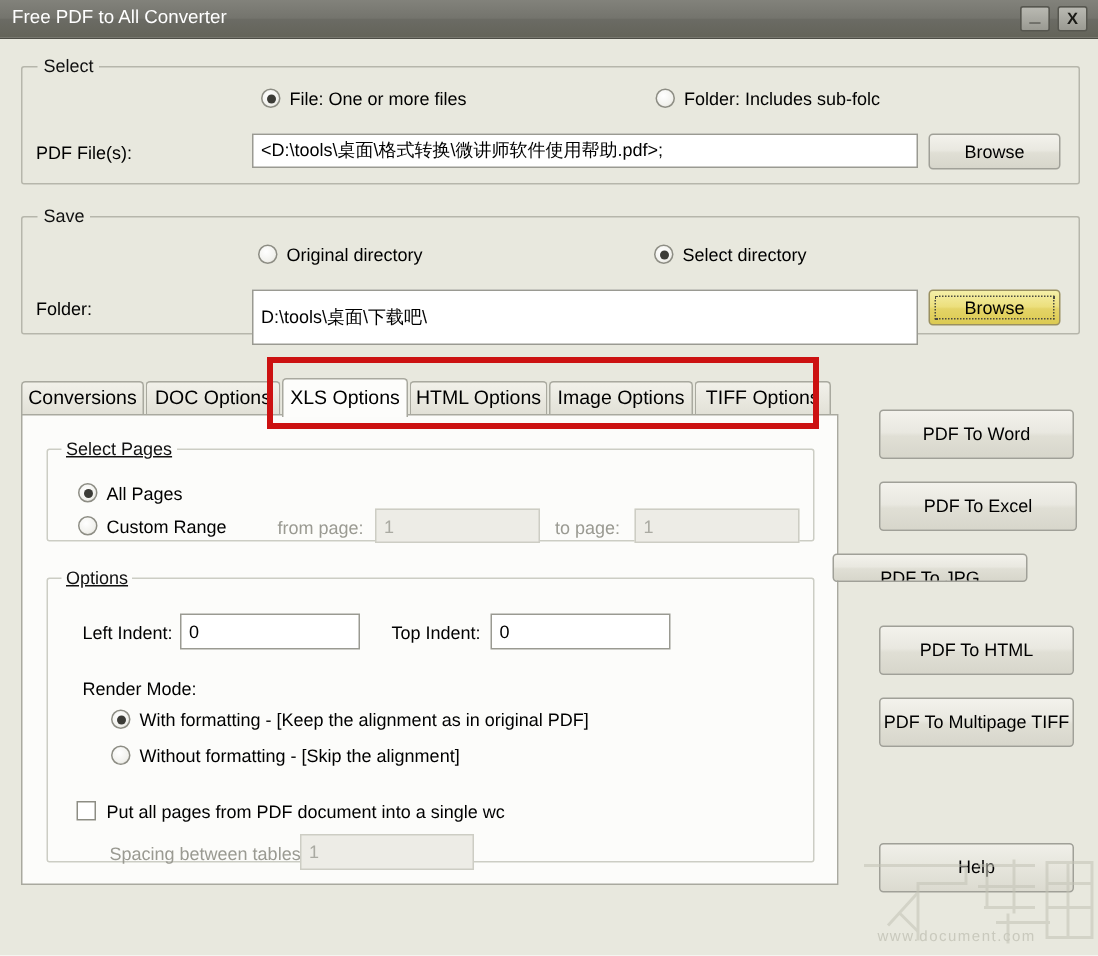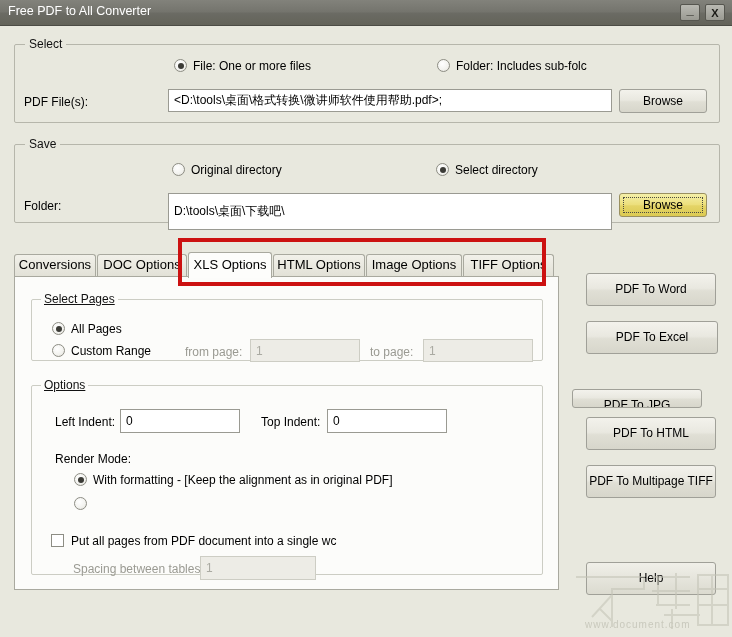--- a/index.html
+++ b/index.html
@@ -320,31 +320,32 @@
 
     <div class="lbl" style="left:246px; top:138px;">Top Indent:</div>
     <input class="tinput" style="left: 312px; top: 132px; width: 120px; height: 24px;" value="0">
 
     <div class="lbl" style="left:40px; top:175px;">Render Mode:</div>
 
     <div class="radio checked" style="left:59px; top:196px;"></div>
     <div class="lbl" style="left:78px; top:196px;">With formatting - [Keep the alignment as in original PDF]</div>
 
     <div class="radio" style="left:59px; top:220px;"></div>
+    <div class="lbl" style="left:78px; top:220px;">Without formatting - [Skip the alignment]</div>
 
     <div class="checkbox" style="left:36px; top:257px;"></div>
     <div class="lbl" style="left:56px; top:257px;">Put all pages from PDF document into a single wc</div>
 
     <div class="lbl dim" style="left:58px; top:285px;">Spacing between tables:</div>
     <input class="tinput disabled" style="left: 185px; top: 279px; width: 116px; height: 24px;" disabled="" value="1">
   </div>
 
   <div class="btn" style="left:586px; top:273px; width:130px; height:33px; line-height:31px;">PDF To Word</div>
   <div class="btn" style="left:586px; top:321px; width:132px; height:33px; line-height:31px;">PDF To Excel</div>
-  <div class="btn" style="left:572px; top:369px; width:130px; height:19px; line-height:31px;margin-top:20px;">PDF To JPG</div>
+  <div class="btn" style="left:555px; top:369px; width:130px; height:19px; line-height:31px;">PDF To JPG</div>
   <div class="btn" style="left:586px; top:417px; width:130px; height:33px; line-height:31px;">PDF To HTML</div>
   <div class="btn" style="left:586px; top:465px; width:130px; height:33px; line-height:31px;">PDF To Multipage TIFF</div>
 
   <div class="btn" style="left:586px; top:562px; width:130px; height:33px; line-height:31px; background:transparent; background-image:linear-gradient(to bottom, rgba(243,242,236,.75), rgba(215,214,203,.75));">Help</div>
 
   <div id="annot-box"></div>
 
   <svg id="watermark" viewBox="0 0 160 72">
     <g fill="none" stroke="#c3c3b6" stroke-width="2">
       <path d="M4 12 H72 V24 H40 V62"></path>

